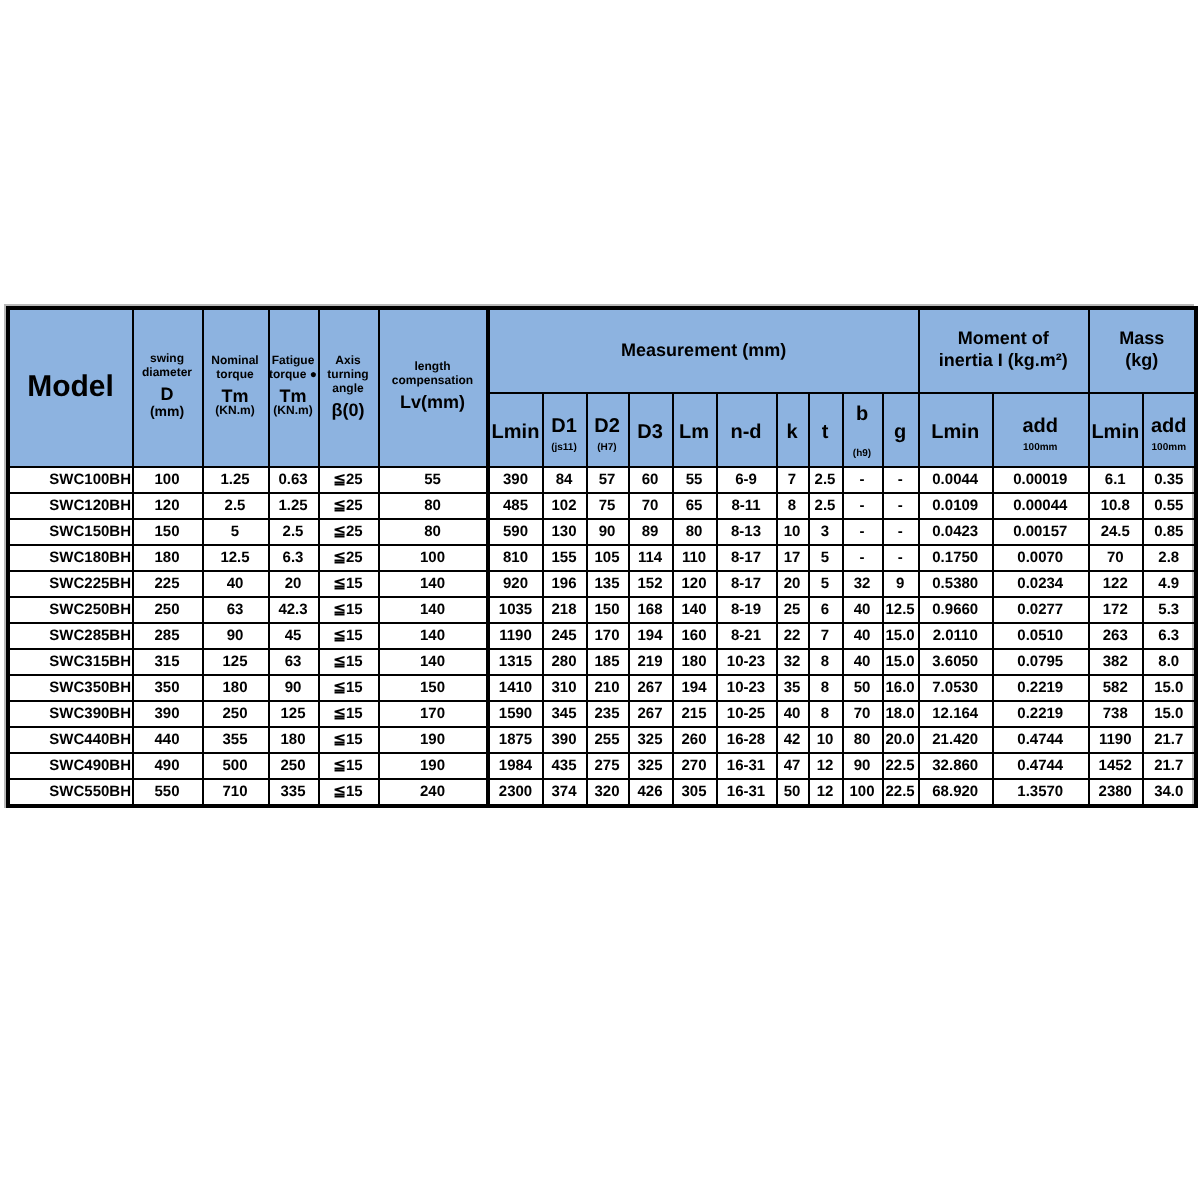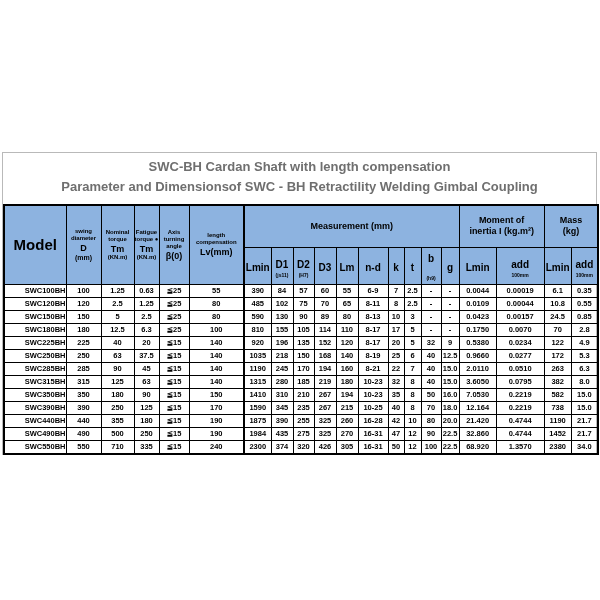--- a/index.html
+++ b/index.html
@@ -38,24 +38,20 @@
   .tl{border-left-width:2px;}
   tbody td{
     height:12px;font-size:7.5px;font-weight:bold;line-height:12px;white-space:nowrap;
   }
   tbody td.model{text-align:right;padding-left:5px;}
 </style>
 </head>
 <body>
 
 <div class="sheet">
-  <div class="titles">
-    <div class="title-line">SWC-BH Cardan Shaft with length compensation</div>
-    <div class="title-line">Parameter and Dimensionsof SWC - BH Retractility Welding Gimbal Coupling</div>
-  </div>
 
   <table>
     <colgroup>
       <col style="width:62px">
         <col style="width:35px">
         <col style="width:33px">
         <col style="width:25px">
       <col style="width:30px">
         <col style="width:55px">
         <col style="width:27px">
@@ -245,21 +241,21 @@
           <td>9</td>
           <td>0.5380</td>
           <td>0.0234</td>
           <td>122</td>
           <td>4.9</td>
         </tr>
         <tr>
           <td class="model">SWC250BH</td>
           <td>250</td>
           <td>63</td>
-          <td>37.5</td>
+          <td>42.3</td>
           <td>≦15</td>
           <td>140</td>
           <td class="tl">1035</td>
           <td>218</td>
           <td>150</td>
           <td>168</td>
           <td>140</td>
           <td>8-19</td>
           <td>25</td>
           <td>6</td>

